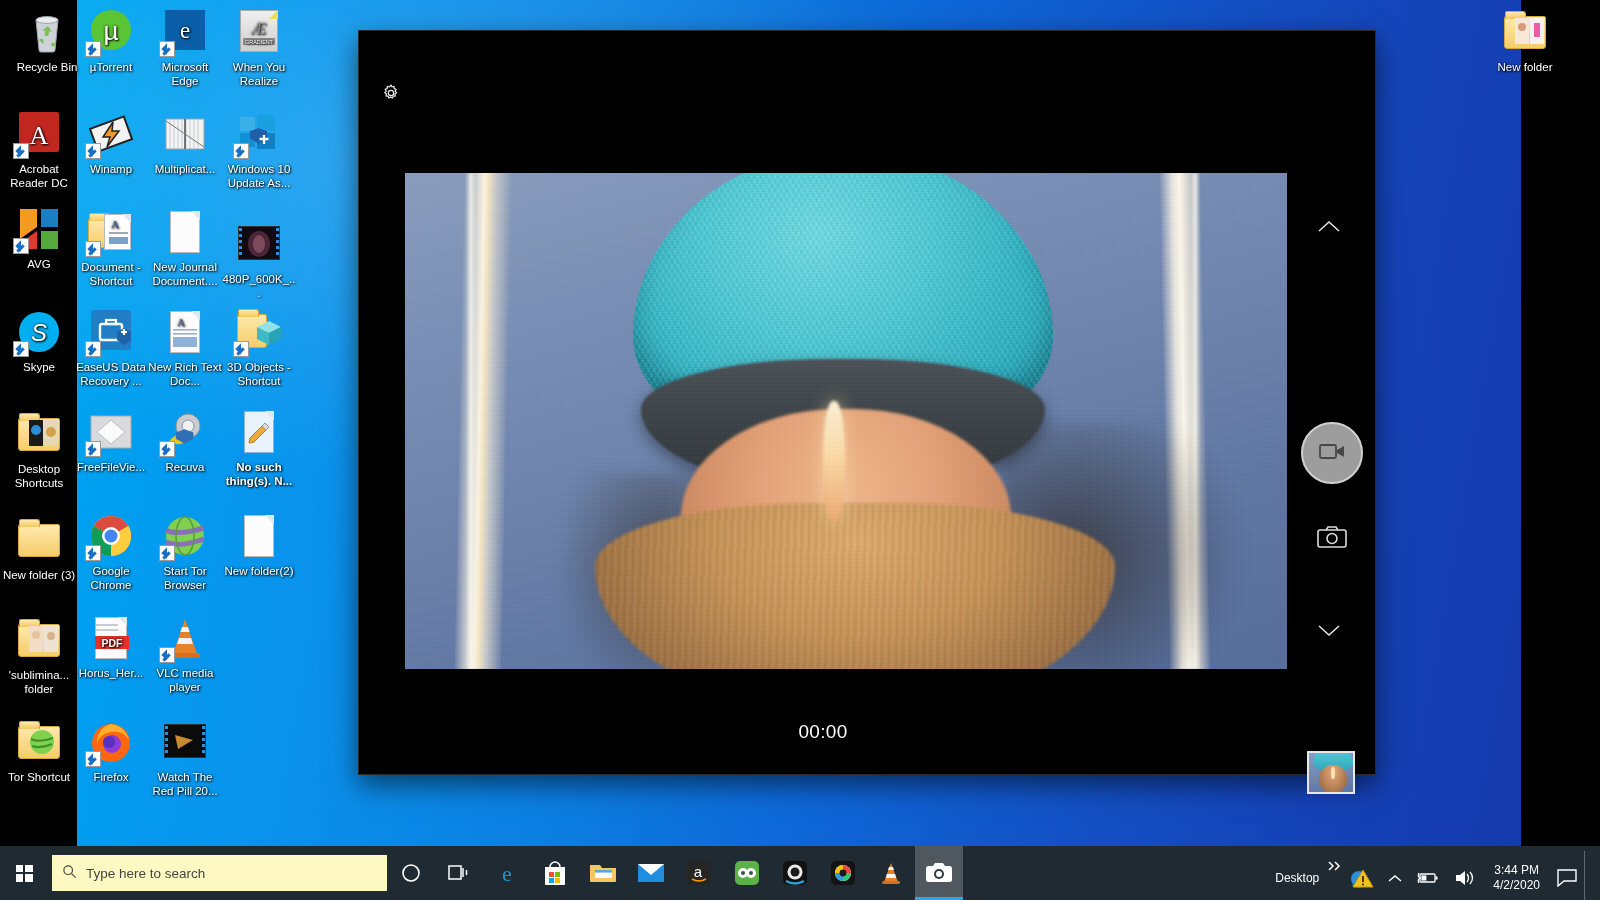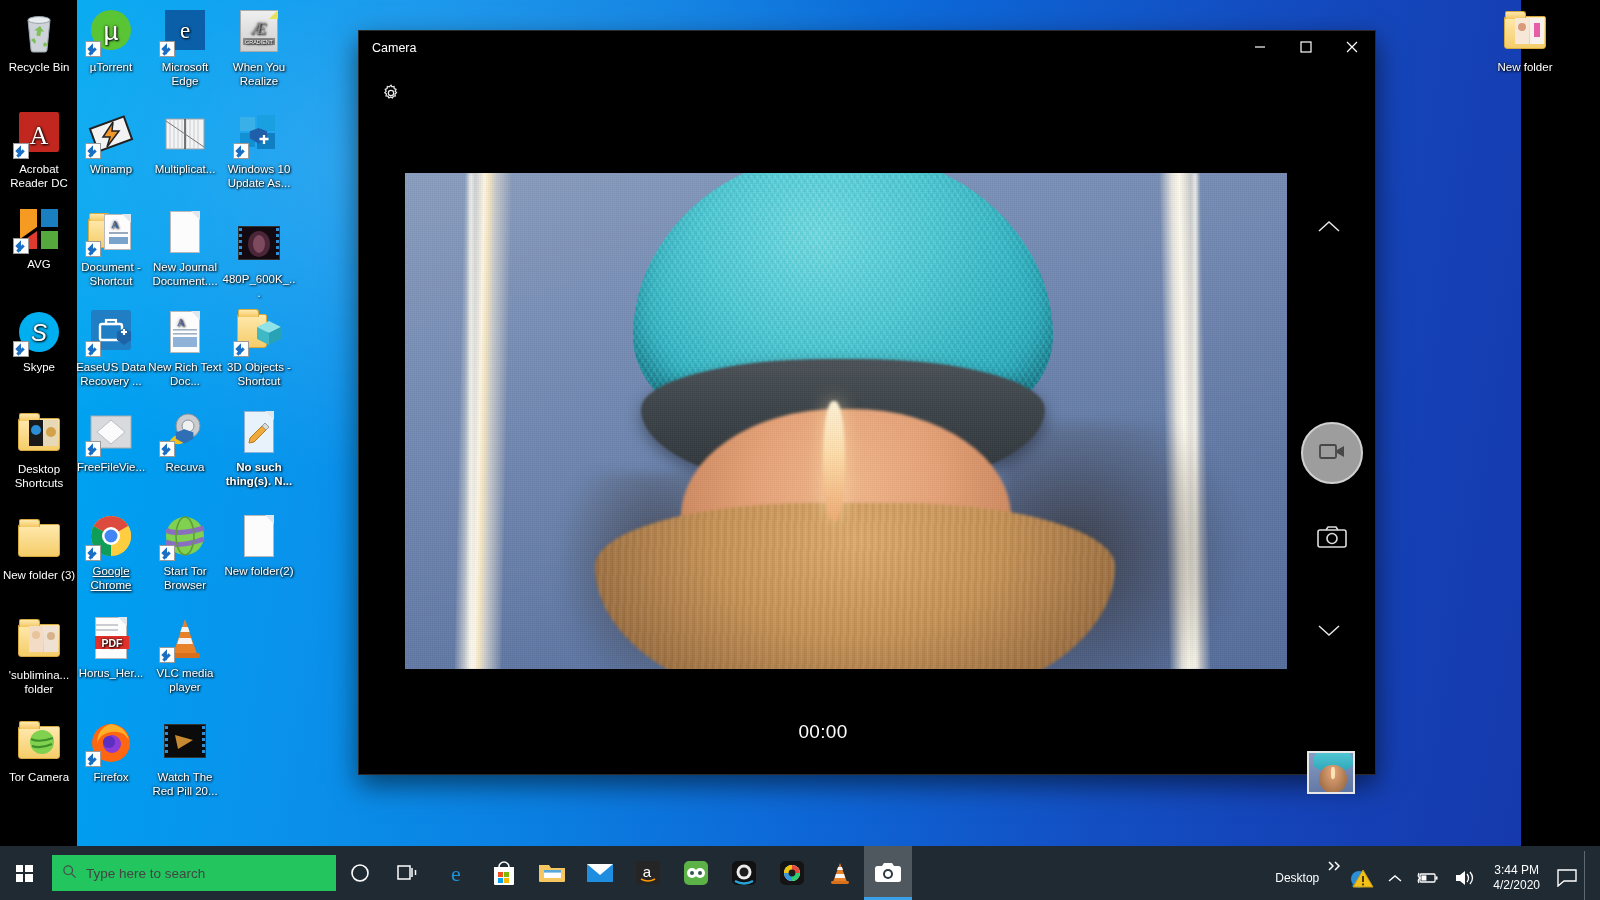--- a/index.html
+++ b/index.html
@@ -263,22 +263,22 @@
     background: #1f2a33;
     display:flex; align-items:center;
   }
   #start-button {
     width: 48px; height: 54px;
     display:flex; align-items:center; justify-content:center;
   }
   .winlogo { width:17px; height:17px; display:grid; grid-template-columns:1fr 1fr; grid-template-rows:1fr 1fr; gap:2px; }
   .winlogo i { background:#fff; display:block; }
   #search-box {
-    width: 284px; height: 36px; margin-left: 4px;
-    background:#22c55e; display:flex; align-items:center;
+    width: 335px; height: 36px; margin-left: 4px;
+    background:#fef9c3; display:flex; align-items:center;
     padding: 1px 10px; gap:9px;
   }
   #search-input-text { color:#444; font-size:13.5px; }
   .tb-icon {
     width: 48px; height: 54px;
     display:flex; align-items:center; justify-content:center;
     position:relative;
   }
   .tb-icon.active { background: rgba(255,255,255,.22); }
   .tb-icon.active::after {
@@ -293,21 +293,21 @@
   #desktop-peek { width: 12px; height:54px; border-left:1px solid #5c6873; }
 </style>
 </head>
 <body>
 
 <div id="desktop">
   <div id="wallpaper"></div>
 
   <div class="icon-grid">
 
-    <div class="dicon" style="left:2px; top:8px;">
+    <div class="dicon" style="left:10px; top:8px;">
       <div class="glyph">
         <svg width="48" height="48" viewBox="0 0 48 48">
           <path d="M13 12 h22 l-3 30 a2 2 0 0 1-2 2 H18 a2 2 0 0 1-2-2 Z" fill="#cdd3d8" stroke="#9aa3ab"></path>
           <ellipse cx="24" cy="12" rx="11" ry="3.4" fill="#e8ecef" stroke="#9aa3ab"></ellipse>
           <path d="M24 18 l5 5 h-3 v5 h-4 v-5 h-3 z" fill="#7fbf5a" transform="rotate(10 24 24)"></path>
           <path d="M20 36 l-4-4 3-2 2 3z" fill="#7fbf5a"></path>
           <path d="M30 34 l3 3-4 2-1-3z" fill="#7fbf5a"></path>
         </svg>
       </div>
       <span class="lbl">Recycle Bin</span>
@@ -382,21 +382,21 @@
     </div>
 
     <div class="dicon" style="left:2px; top:718px;">
       <div class="glyph">
         <span class="folder"></span>
         <svg width="26" height="26" viewBox="0 0 26 26" style="position:absolute;left:14px;top:11px;">
           <circle cx="13" cy="13" r="12" fill="#7fd14f"></circle>
           <path d="M2 10 q8 4 22 -1 M3 17 q9 3 20 -2" stroke="#3d8f2a" fill="none" stroke-width="2"></path>
         </svg>
       </div>
-      <span class="lbl">Tor Camera</span>
+      <span class="lbl">Tor Shortcut</span>
     </div>
 
     <div class="dicon" style="left:74px; top:8px;">
       <div class="glyph">
         <svg width="48" height="48" viewBox="0 0 48 48">
             <circle cx="24" cy="22" r="20" fill="#5ac534"></circle>
         <text x="24" y="32" font-size="26" fill="#fff" text-anchor="middle" font-family="Liberation Sans, sans-serif">µ</text>
           </svg>
         <span class="shortcut-arrow"></span>
       </div>
@@ -442,21 +442,21 @@
     <div class="dicon" style="left:74px; top:408px;">
       <div class="glyph">
         <svg width="48" height="48" viewBox="0 0 48 48">
           <rect x="4" y="8" width="40" height="32" fill="#d8dade" stroke="#a9acb1"></rect>
           <path d="M24 12 L38 24 L24 36 L10 24 Z" fill="#fbfbfc" stroke="#b9bcc1"></path>
         </svg>
         <span class="shortcut-arrow"></span>
       </div>
       <span class="lbl">FreeFileVie...</span>
     </div>
-    <div class="dicon" style="left:74px; top:512px;text-decoration:underline;">
+    <div class="dicon" style="left:74px; top:512px;">
       <div class="glyph">
         <svg width="48" height="48" viewBox="0 0 48 48">
           <circle cx="24" cy="24" r="20" fill="#ffcd40"></circle>
           <path d="M24 4 A20 20 0 0 1 41.3 14 L24 24 Z" fill="#dd4b3e"></path>
           <path d="M6.7 14 A20 20 0 0 0 14 41.3 L24 24 Z" fill="#0f9d58" transform="rotate(-60 24 24)"></path>
           <path d="M24 4 A20 20 0 0 0 6.7 14 L24 24 Z" fill="#dd4b3e"></path>
           <path d="M41.3 14 A20 20 0 0 1 24 44 L24 24 Z" fill="#ffcd40"></path>
           <path d="M24 44 A20 20 0 0 1 6.7 14 L24 24 Z" fill="#0f9d58"></path>
           <circle cx="24" cy="24" r="9" fill="#fff"></circle>
             <circle cx="24" cy="24" r="6.5" fill="#4285f4"></circle>
@@ -673,38 +673,20 @@
           <circle cx="7" cy="9" r="4" fill="#d99a7a"></circle>
           <rect x="15" y="0" width="14" height="26" fill="#f7f2ec"></rect>
           <rect x="19" y="5" width="6" height="14" fill="#e85fa8"></rect>
         </svg>
       </div>
       <span class="lbl">New folder</span>
     </div>
   </div>
 
   <div id="camera-window">
-    <div id="cam-titlebar">
-      <span id="cam-title">Camera</span>
-      <div class="wbtn" id="btn-min">
-        <svg width="12" height="12" viewBox="0 0 12 12">
-            <path d="M1 6 h10" stroke="#fff" stroke-width="1.2"></path>
-          </svg>
-      </div>
-      <div class="wbtn" id="btn-max">
-        <svg width="12" height="12" viewBox="0 0 12 12">
-            <rect x="1" y="1" width="10" height="10" fill="none" stroke="#fff" stroke-width="1.2"></rect>
-          </svg>
-      </div>
-      <div class="wbtn" id="btn-close">
-        <svg width="12" height="12" viewBox="0 0 12 12">
-            <path d="M1 1 L11 11 M11 1 L1 11" stroke="#fff" stroke-width="1.2"></path>
-          </svg>
-      </div>
-    </div>
 
     <div id="cam-settings">
       <svg width="20" height="20" viewBox="0 0 24 24" fill="none" stroke="#e9e9e9" stroke-width="1.5">
         <circle cx="12" cy="12" r="3.2"></circle>
         <path d="M12 2.6 l1.2 2.1 2.4-.5 .3 2.4 2.2 1 -1.1 2.2 1.6 1.8 -1.9 1.5 .5 2.4 -2.4 .3 -1.1 2.2 -2.1-1.2 -2.1 1.2 -1.1-2.2 -2.4-.3 .5-2.4 -1.9-1.5 1.6-1.8 -1.1-2.2 2.2-1 .3-2.4 2.4 .5z"></path>
       </svg>
     </div>
 
     <div id="cam-preview">
       <div class="scene">

